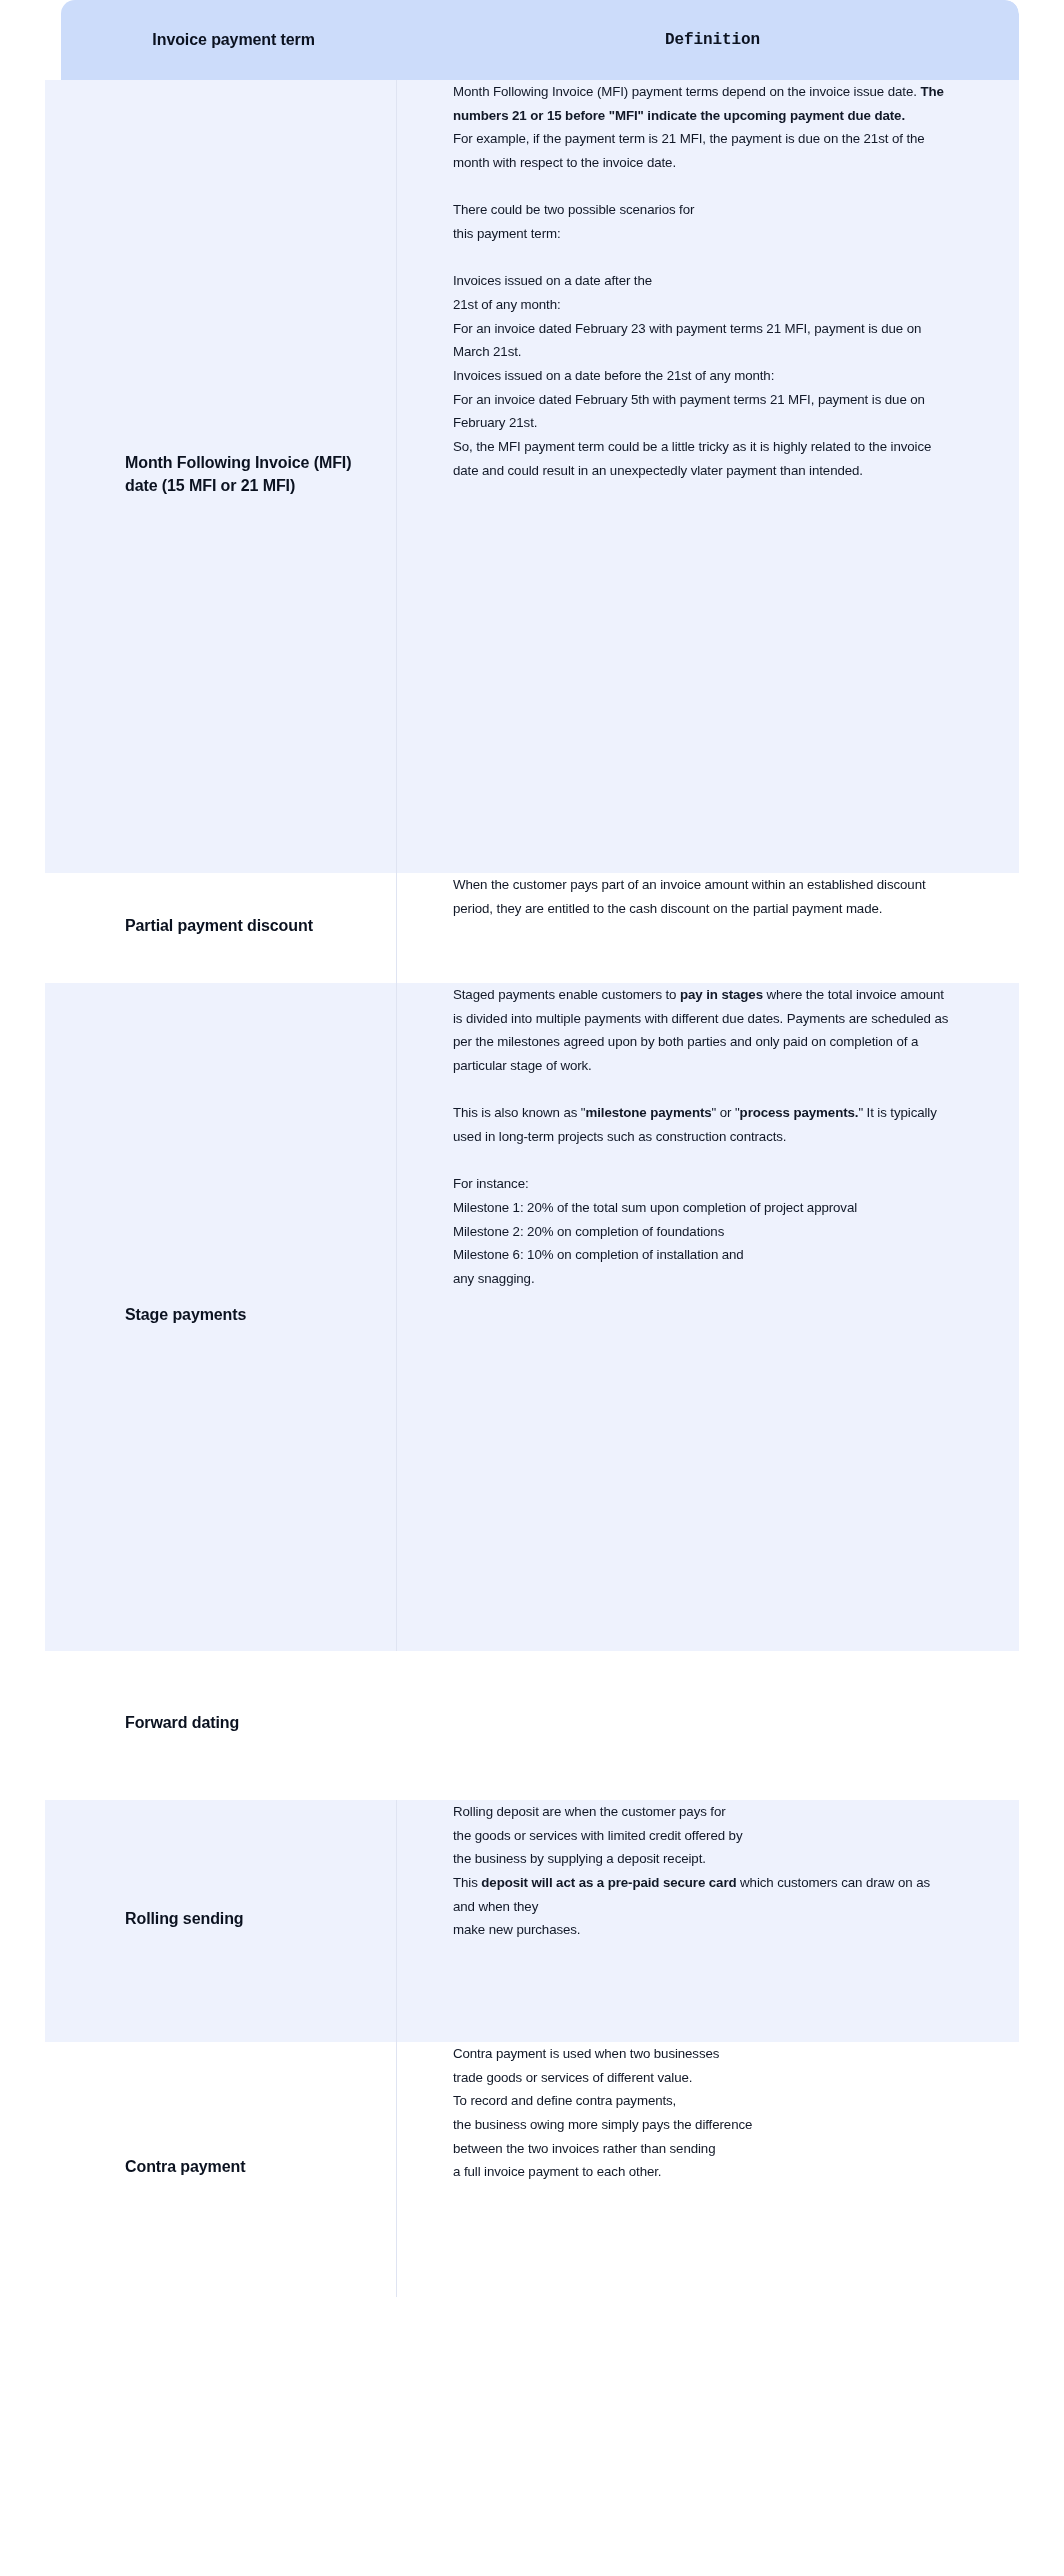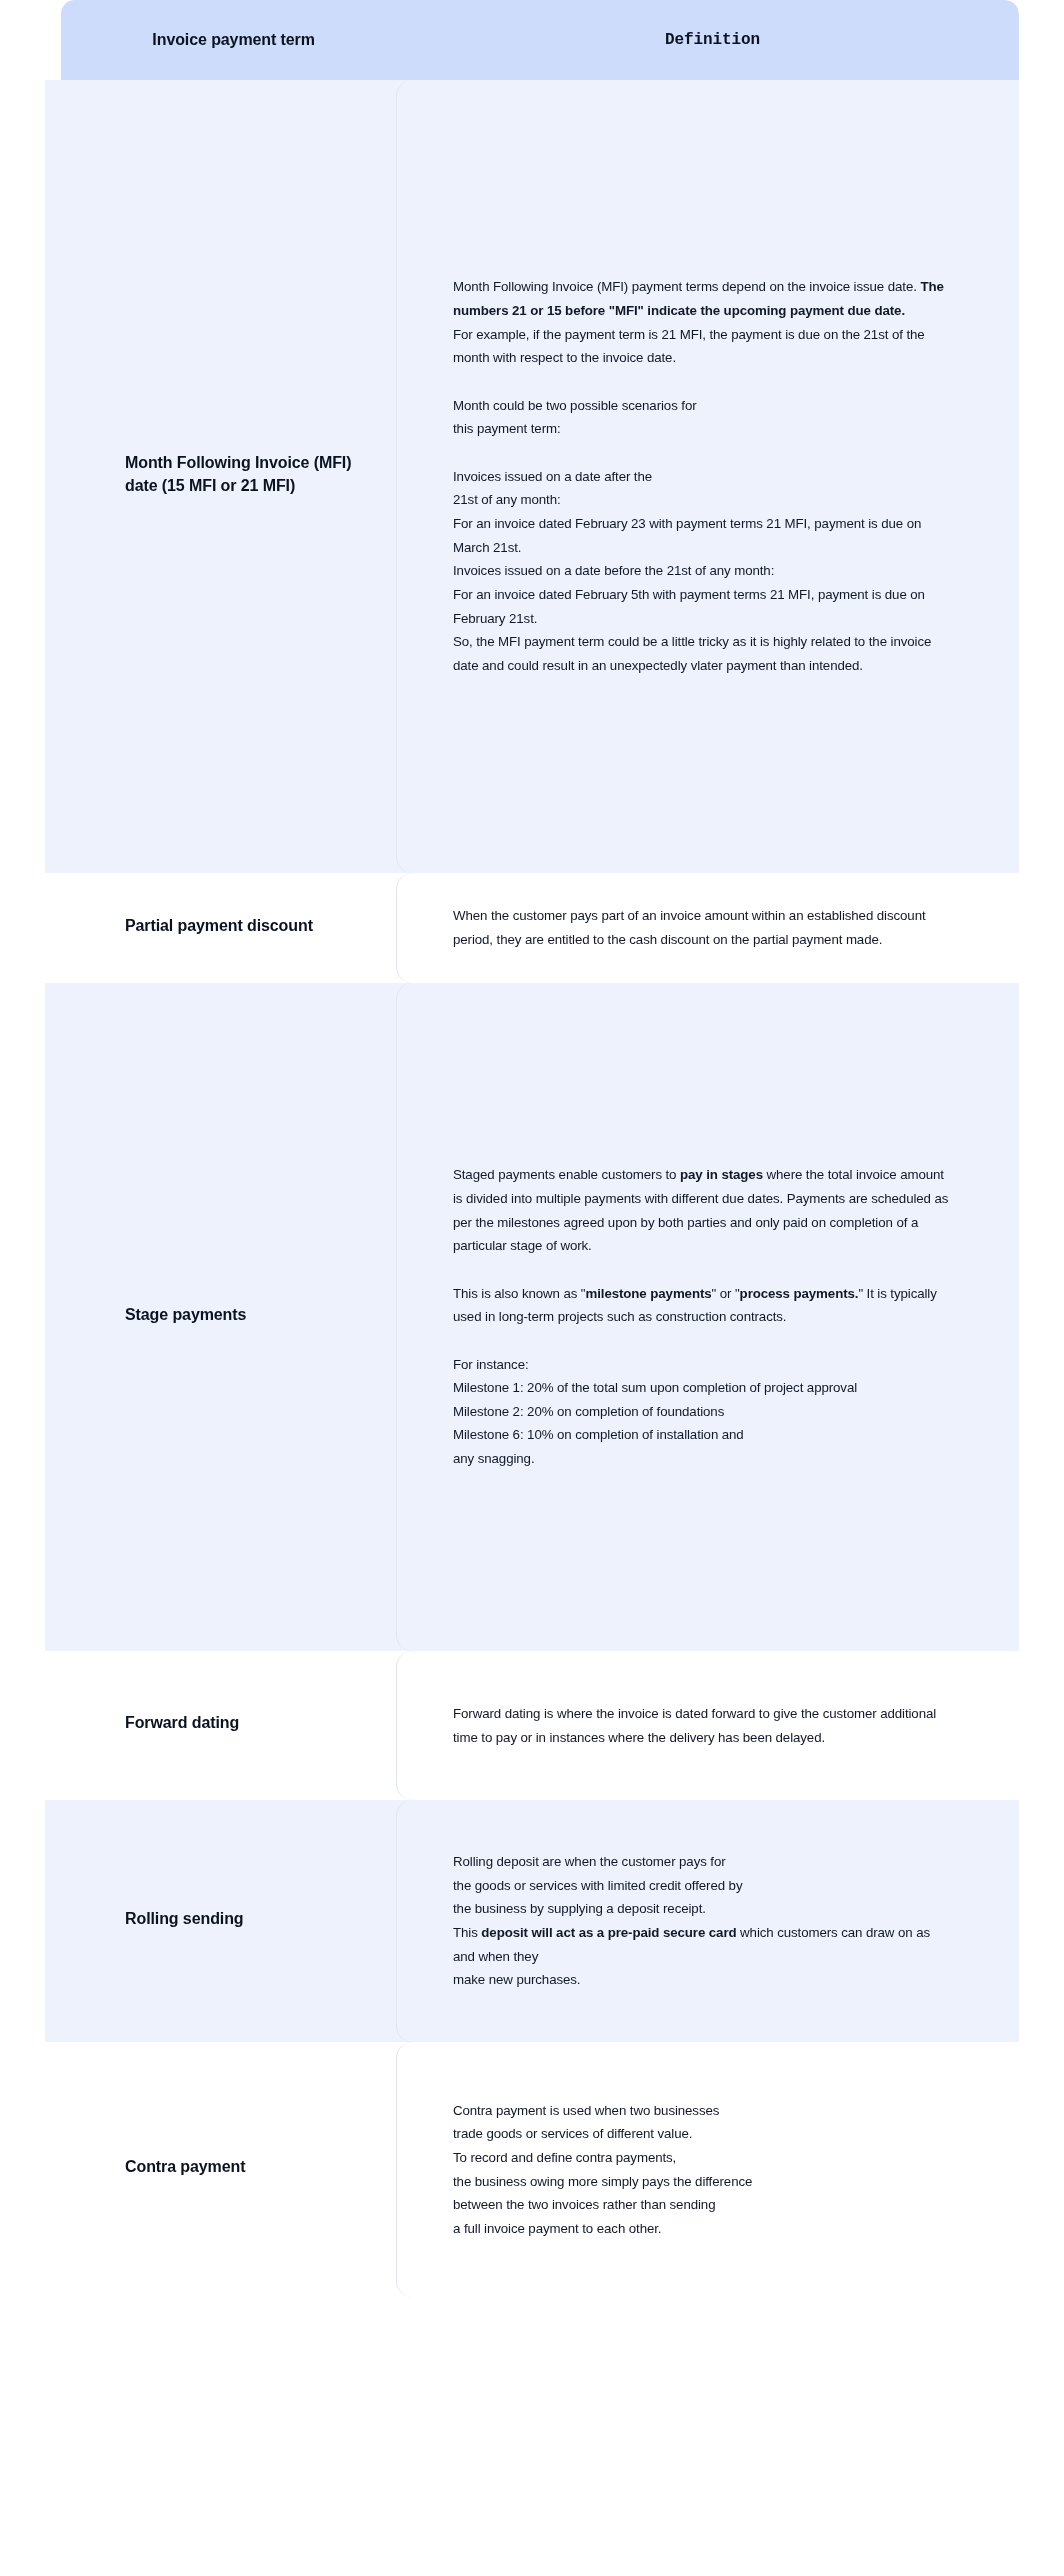--- a/index.html
+++ b/index.html
@@ -67,24 +67,22 @@
     font-size: 16px;
     line-height: 1.42;
     color: #0b1220;
     letter-spacing: -0.1px;
   }
 
   .cell-def {
     width: 623px;
     flex: 0 0 623px;
     display: flex;
-    align-items: center;
     padding: 0 64px 0 56px;
     border-left: 1.1px solid #dfe4f2;
-    border-radius: 16px;
   }
   .def-text {
     font-size: 13.3px;
     line-height: 1.78;
     color: #111827;
     letter-spacing: -0.1px;
     white-space: pre-wrap;
   }
   .def-text b { font-weight: bold; }
 
@@ -111,21 +109,21 @@
 
     <div id="rows-container">
         <div class="row shaded h-mfi">
           <div class="cell-term">
             <div class="term-text">Month Following
 Invoice (MFI) date
 (15 MFI or 21 MFI)</div>
           </div>
           <div class="cell-def">
             <div class="def-text"><span>Month Following Invoice (MFI) payment terms depend on the invoice issue date. </span><b>The numbers 21 or 15 before "MFI" indicate the upcoming payment due date.</b><span>
-For example, if the payment term is 21 MFI, the payment is due on the 21st of the month with respect to the invoice date.</span><span class="spacer"></span><span>Month could be two possible scenarios for
+For example, if the payment term is 21 MFI, the payment is due on the 21st of the month with respect to the invoice date.</span><span class="spacer"></span><span>There could be two possible scenarios for
 this payment term:</span><span class="spacer"></span><span>Invoices issued on a date after the
 21st of any month:
 For an invoice dated February 23 with payment terms 21 MFI, payment is due on March 21st.
 Invoices issued on a date before the 21st of any month:
 For an invoice dated February 5th with payment terms 21 MFI, payment is due on February 21st.
 So, the MFI payment term could be a little tricky as it is highly related to the invoice date and could result in an unexpectedly vlater payment than intended.</span></div>
           </div>
         </div>
         <div class="row plain h-partial">
           <div class="cell-term">
@@ -144,23 +142,20 @@
             <div class="def-text"><span>Staged payments enable customers to </span><b>pay in stages</b><span> where the total invoice amount is divided into multiple payments with different due dates. Payments are scheduled as per the milestones agreed upon by both parties and only paid on completion of a particular stage of work.</span><span class="spacer"></span><span>This is also known as "</span><b>milestone payments</b><span>" or "</span><b>process payments.</b><span>" It is typically used in long-term projects such as construction contracts.</span><span class="spacer"></span><span>For instance:
 Milestone 1: 20% of the total sum upon completion of project approval
 Milestone 2: 20% on completion of foundations
 Milestone 6: 10% on completion of installation and
 any snagging.</span></div>
           </div>
         </div>
         <div class="row plain h-forward">
           <div class="cell-term">
             <div class="term-text">Forward dating</div>
-          </div>
-          <div class="cell-def">
-            <div class="def-text"><span>Forward dating is where the invoice is dated forward to give the customer additional time to pay or in instances where the delivery has been delayed.</span></div>
           </div>
         </div>
         <div class="row shaded h-rolling">
           <div class="cell-term">
             <div class="term-text">Rolling sending</div>
           </div>
           <div class="cell-def">
             <div class="def-text"><span>Rolling deposit are when the customer pays for
 the goods or services with limited credit offered by
 the business by supplying a deposit receipt.

